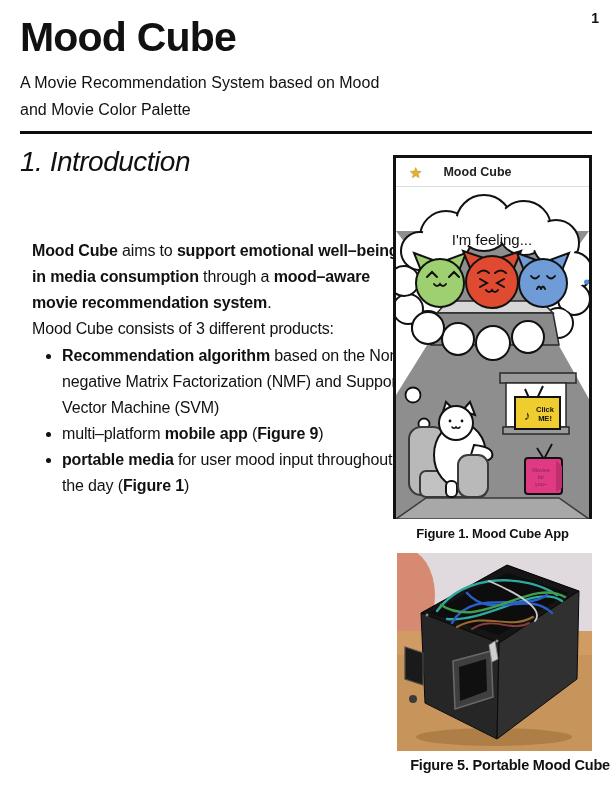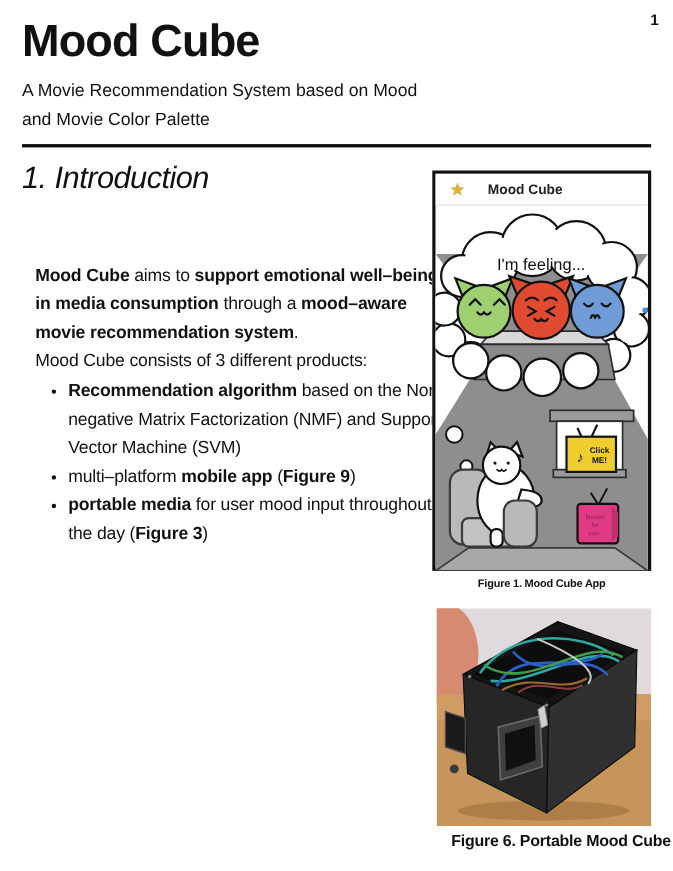--- a/index.html
+++ b/index.html
@@ -15,21 +15,21 @@
   .rule{position:absolute;left:20px;top:131px;width:572px;height:3px;background:#0d0d0d;}
   .section-heading{position:absolute;left:20px;top:146px;font-size:28px;font-weight:400;letter-spacing:-0.5px;font-style:italic;}
   .intro{position:absolute;left:32px;top:199px;width:376px;font-size:16px;line-height:26px;letter-spacing:-0.15px;margin-top:39px;}
   .intro p{margin:0;}
   .intro ul{margin:1px 0;padding-left:30px;}
   .intro li{margin:0;}
   .fig1{position:absolute;left:393px;top:155px;width:199px;height:364px;border:3px solid #111;box-sizing:border-box;background:#fff;}
   .appbar{height:28px;display:flex;align-items:center;padding-left:13px;border-bottom:1px solid #ddd;background:#fff;}
   .star{font-size:15px;line-height:1;color:#e3b32c;text-shadow:0 0 1px #7a5a10;}
   .appbar-title{font-size:12.5px;font-weight:700;color:#222;margin-left:21px;}
-  .fig1-caption{position:absolute;left:393px;top:526px;width:199px;text-align:center;font-size:10px;font-weight:700;letter-spacing:-0.2px;}
+  .fig1-caption{position:absolute;left:393px;top:526px;width:199px;text-align:center;font-size:13px;font-weight:700;letter-spacing:-0.2px;}
   .fig2{position:absolute;left:397px;top:553px;width:195px;height:198px;}
   .fig2-caption{position:absolute;right:2px;top:757px;width:250px;text-align:right;font-size:14.5px;font-weight:700;letter-spacing:-0.2px;}
 </style>
 </head>
 <body>
 
 <div class="page-number">1</div>
 
 <h1 class="title" style="margin:0;">Mood Cube</h1>
 <div class="subtitle">
@@ -39,21 +39,21 @@
 <div class="rule"></div>
 
 <div class="section-heading">1. Introduction</div>
 
 <div class="intro">
   <p><span class="b">Mood Cube</span><span> aims to </span><span class="b">support emotional well–being in media consumption</span><span> through a </span><span class="b">mood–aware movie recommendation system</span><span>.</span></p>
   <p><span>Mood Cube consists of 3 different products:</span></p>
   <ul>
     <li><span class="b">Recommendation algorithm</span><span> based on the Non–negative Matrix Factorization (NMF) and Support Vector Machine (SVM)</span></li>
     <li><span>multi–platform </span><span class="b">mobile app</span><span> (</span><span class="b">Figure 9</span><span>)</span></li>
-    <li><span class="b">portable media</span><span> for user mood input throughout the day (</span><span class="b">Figure 3</span><span>)</span></li>
+    <li><span class="b">portable media</span><span> for user mood input throughout the day (</span><span class="b">Figure 1</span><span>)</span></li>
   </ul>
 </div>
 
 <div class="fig1">
   <div class="appbar">
     <span class="star">★</span>
     <span class="appbar-title">Mood Cube</span>
   </div>
   <svg width="193" height="332" viewBox="0 0 193 332">
 
@@ -216,13 +216,13 @@
       </g>
       <g>
         <polygon points="8,94 26,100 26,132 8,126" fill="#1a1a1a" stroke="#4a4a4a" stroke-width="1.2"></polygon>
         <circle cx="16" cy="146" r="4" fill="#3a3a3a"></circle>
       </g>
       <circle cx="30" cy="62" r="1.5" fill="#888"></circle>
       <circle cx="100" cy="88" r="1.5" fill="#888"></circle>
     </g>
   </svg>
 </div>
-<div class="fig2-caption">Figure 6. Portable Mood Cube</div>
+<div class="fig2-caption">Figure 5. Portable Mood Cube</div>
 
 </body></html>

